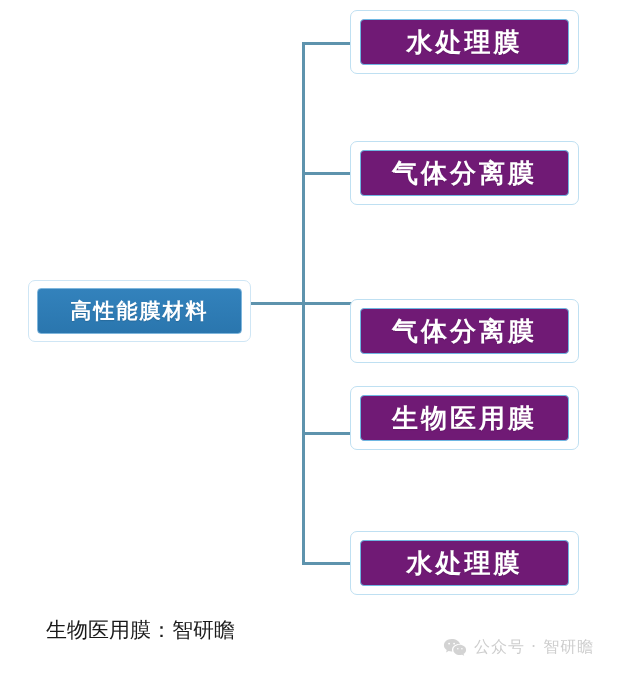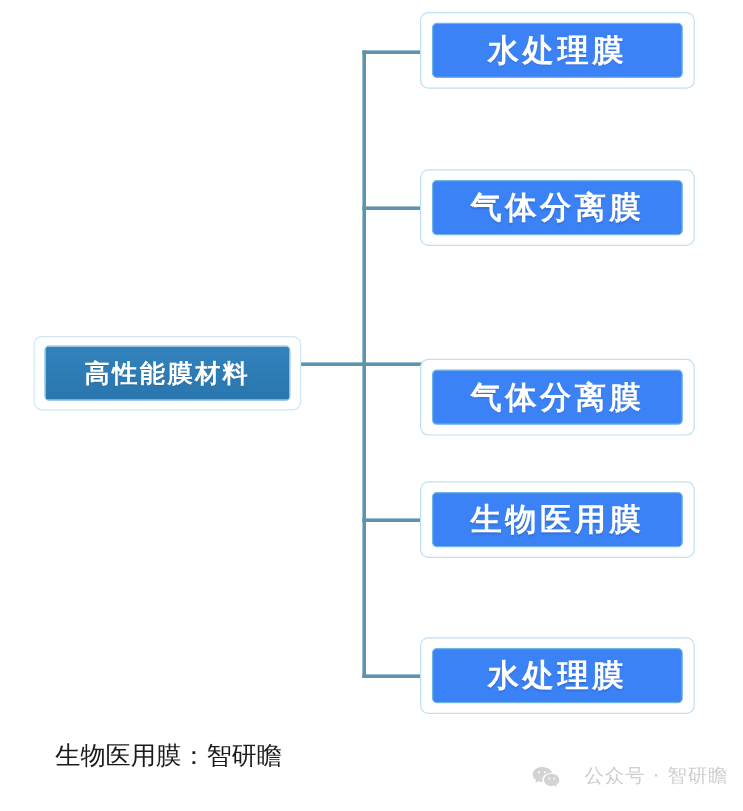--- a/index.html
+++ b/index.html
@@ -65,50 +65,50 @@
     left: 8px; top: 7px; right: 8px; bottom: 7px;
     background: linear-gradient(180deg, #3382BC 0%, #2A76AE 100%);
     border: 1px solid #7FB6DC;
   }
   #node-root .txt { font-size: 21px; letter-spacing: 2px; }
 
   
   .leaf { left: 350px; width: 229px; height: 64px; }
   .leaf .fill {
     left: 9px; top: 8px; right: 9px; bottom: 8px;
-    background: #3b82f6;
+    background: #701a75;
     border: 1px solid #6FB7E2;
   }
   .leaf .txt { font-size: 26px; }
 
   #node-1 { top: 10px; }
   #node-2 { top: 141px; }
   #node-3 { top: 271px; margin-top: 28px; }
-  #node-4 { top: 401px; }
+  #node-4 { top: 386px; }
   #node-5 { top: 531px; }
 
   
   #source-note {
     position: absolute;
     left: 46px;
     top: 616px;
     font-family: "DejaVu Sans", "Liberation Sans", sans-serif;
     font-size: 21px;
     color: #1A1A1A;
     white-space: nowrap;
   }
 
   
   #watermark {
     position: absolute;
     left: 443px;
     top: 637px;
     display: flex;
     align-items: center;
-    gap: 20px;
+    gap: 7px;
     opacity: 0.62;
   }
   #watermark .wm-text {
     font-family: "DejaVu Sans", "Liberation Sans", sans-serif;
     font-size: 16px;
     color: #AFAFAF;
     white-space: nowrap;
     letter-spacing: 1px;
   }
   #watermark svg { display: block; }

